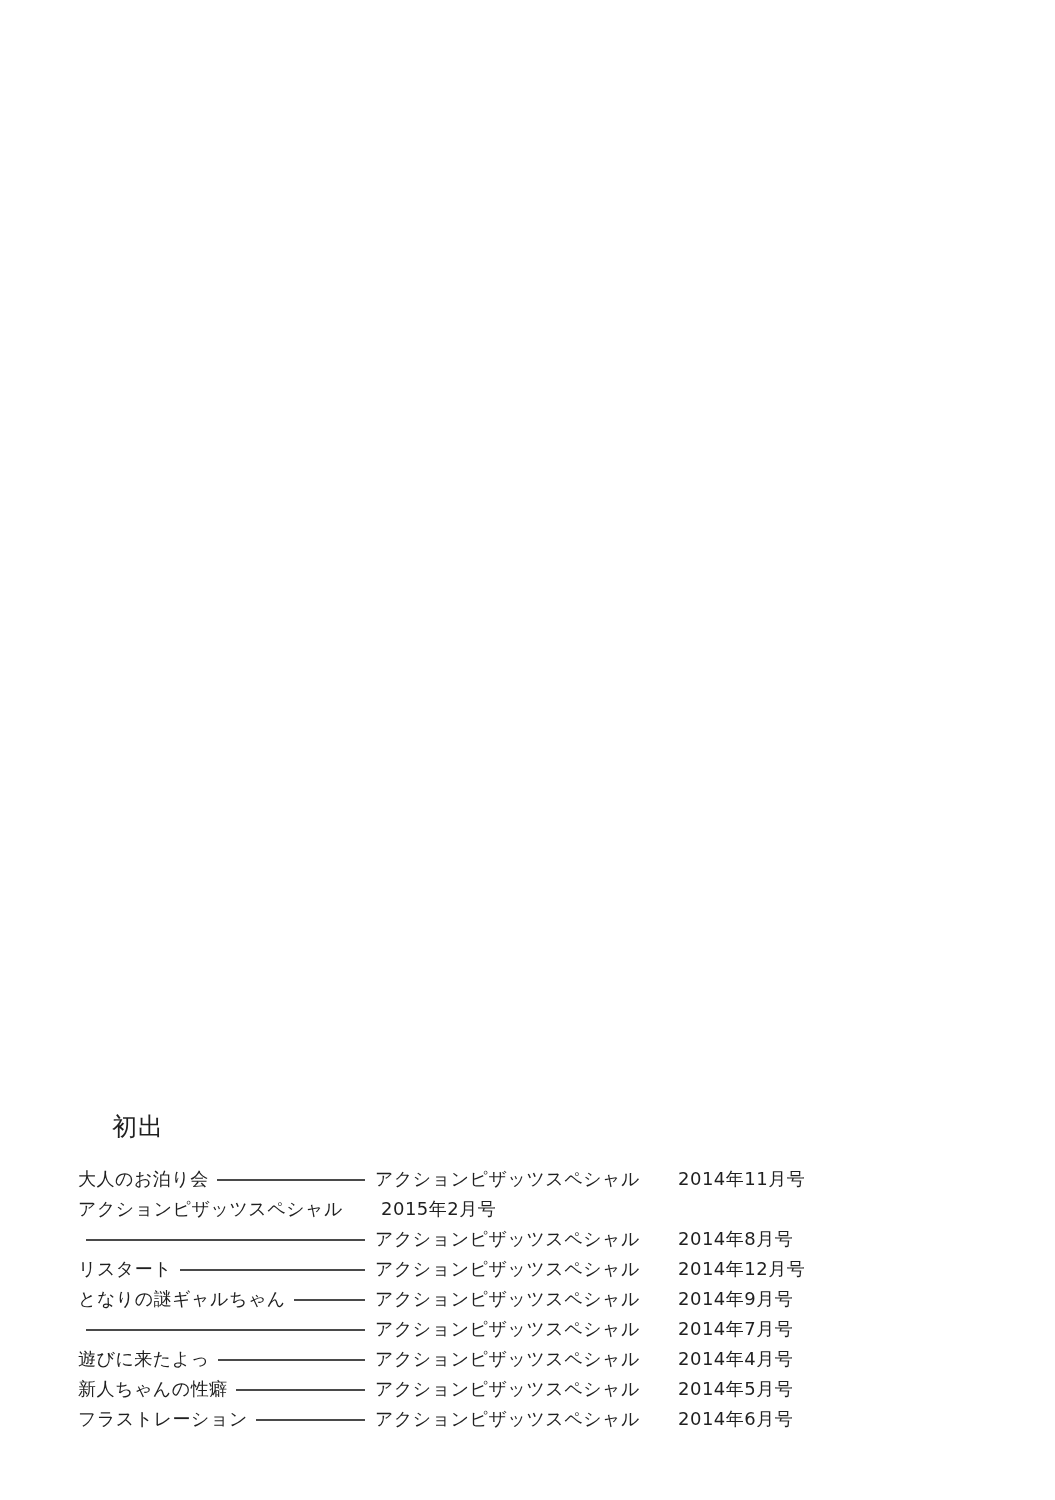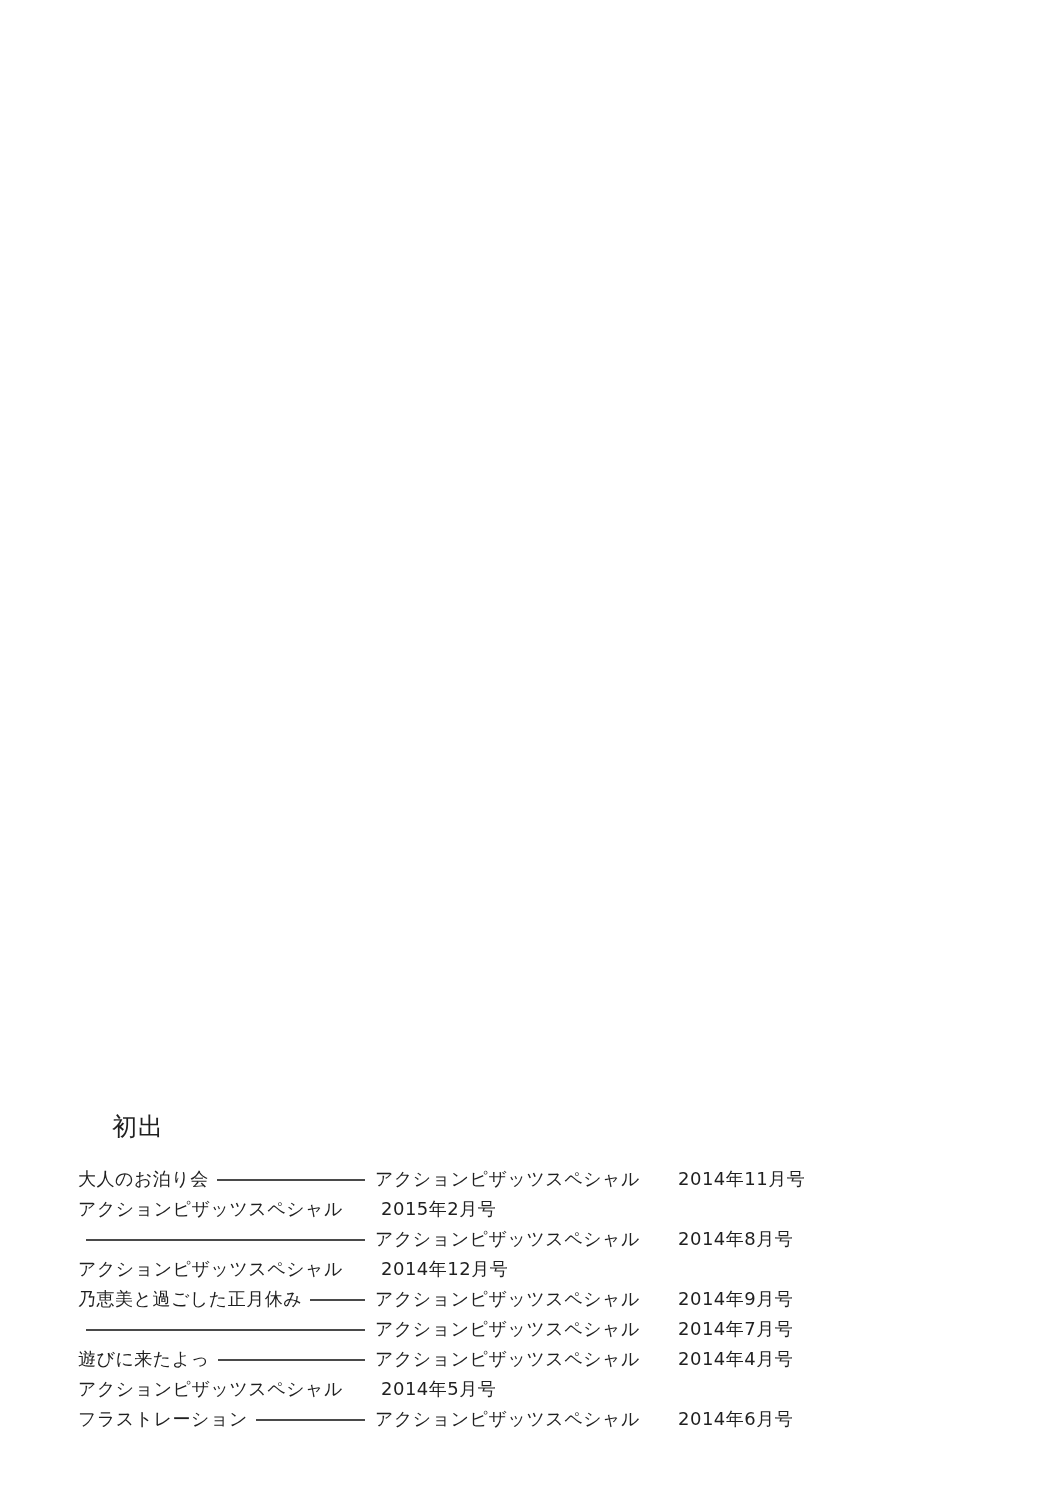--- a/index.html
+++ b/index.html
@@ -91,27 +91,31 @@
 
   <div class="pub-row">
     <span class="pub-left">
       <span class="leader-line"></span>
     </span>
     <span class="pub-magazine">アクションピザッツスペシャル</span>
     <span class="pub-date">2014年8月号</span>
   </div>
 
   <div class="pub-row">
+    <span class="pub-left">
+      <span class="pub-title">リスタート</span>
+      <span class="leader-line"></span>
+    </span>
     <span class="pub-magazine">アクションピザッツスペシャル</span>
     <span class="pub-date">2014年12月号</span>
   </div>
 
   <div class="pub-row">
     <span class="pub-left">
-      <span class="pub-title">乃恵美と過ごした正月休み</span>
+      <span class="pub-title">となりの謎ギャルちゃん</span>
       <span class="leader-line"></span>
     </span>
     <span class="pub-magazine">アクションピザッツスペシャル</span>
     <span class="pub-date">2014年9月号</span>
   </div>
 
   <div class="pub-row">
     <span class="pub-left">
       <span class="leader-line"></span>
     </span>
@@ -122,20 +126,24 @@
   <div class="pub-row">
     <span class="pub-left">
       <span class="pub-title">遊びに来たよっ</span>
       <span class="leader-line"></span>
     </span>
     <span class="pub-magazine">アクションピザッツスペシャル</span>
     <span class="pub-date">2014年4月号</span>
   </div>
 
   <div class="pub-row">
+    <span class="pub-left">
+      <span class="pub-title">新人ちゃんの性癖</span>
+      <span class="leader-line"></span>
+    </span>
     <span class="pub-magazine">アクションピザッツスペシャル</span>
     <span class="pub-date">2014年5月号</span>
   </div>
 
   <div class="pub-row">
     <span class="pub-left">
       <span class="pub-title">フラストレーション</span>
       <span class="leader-line"></span>
     </span>
     <span class="pub-magazine">アクションピザッツスペシャル</span>

